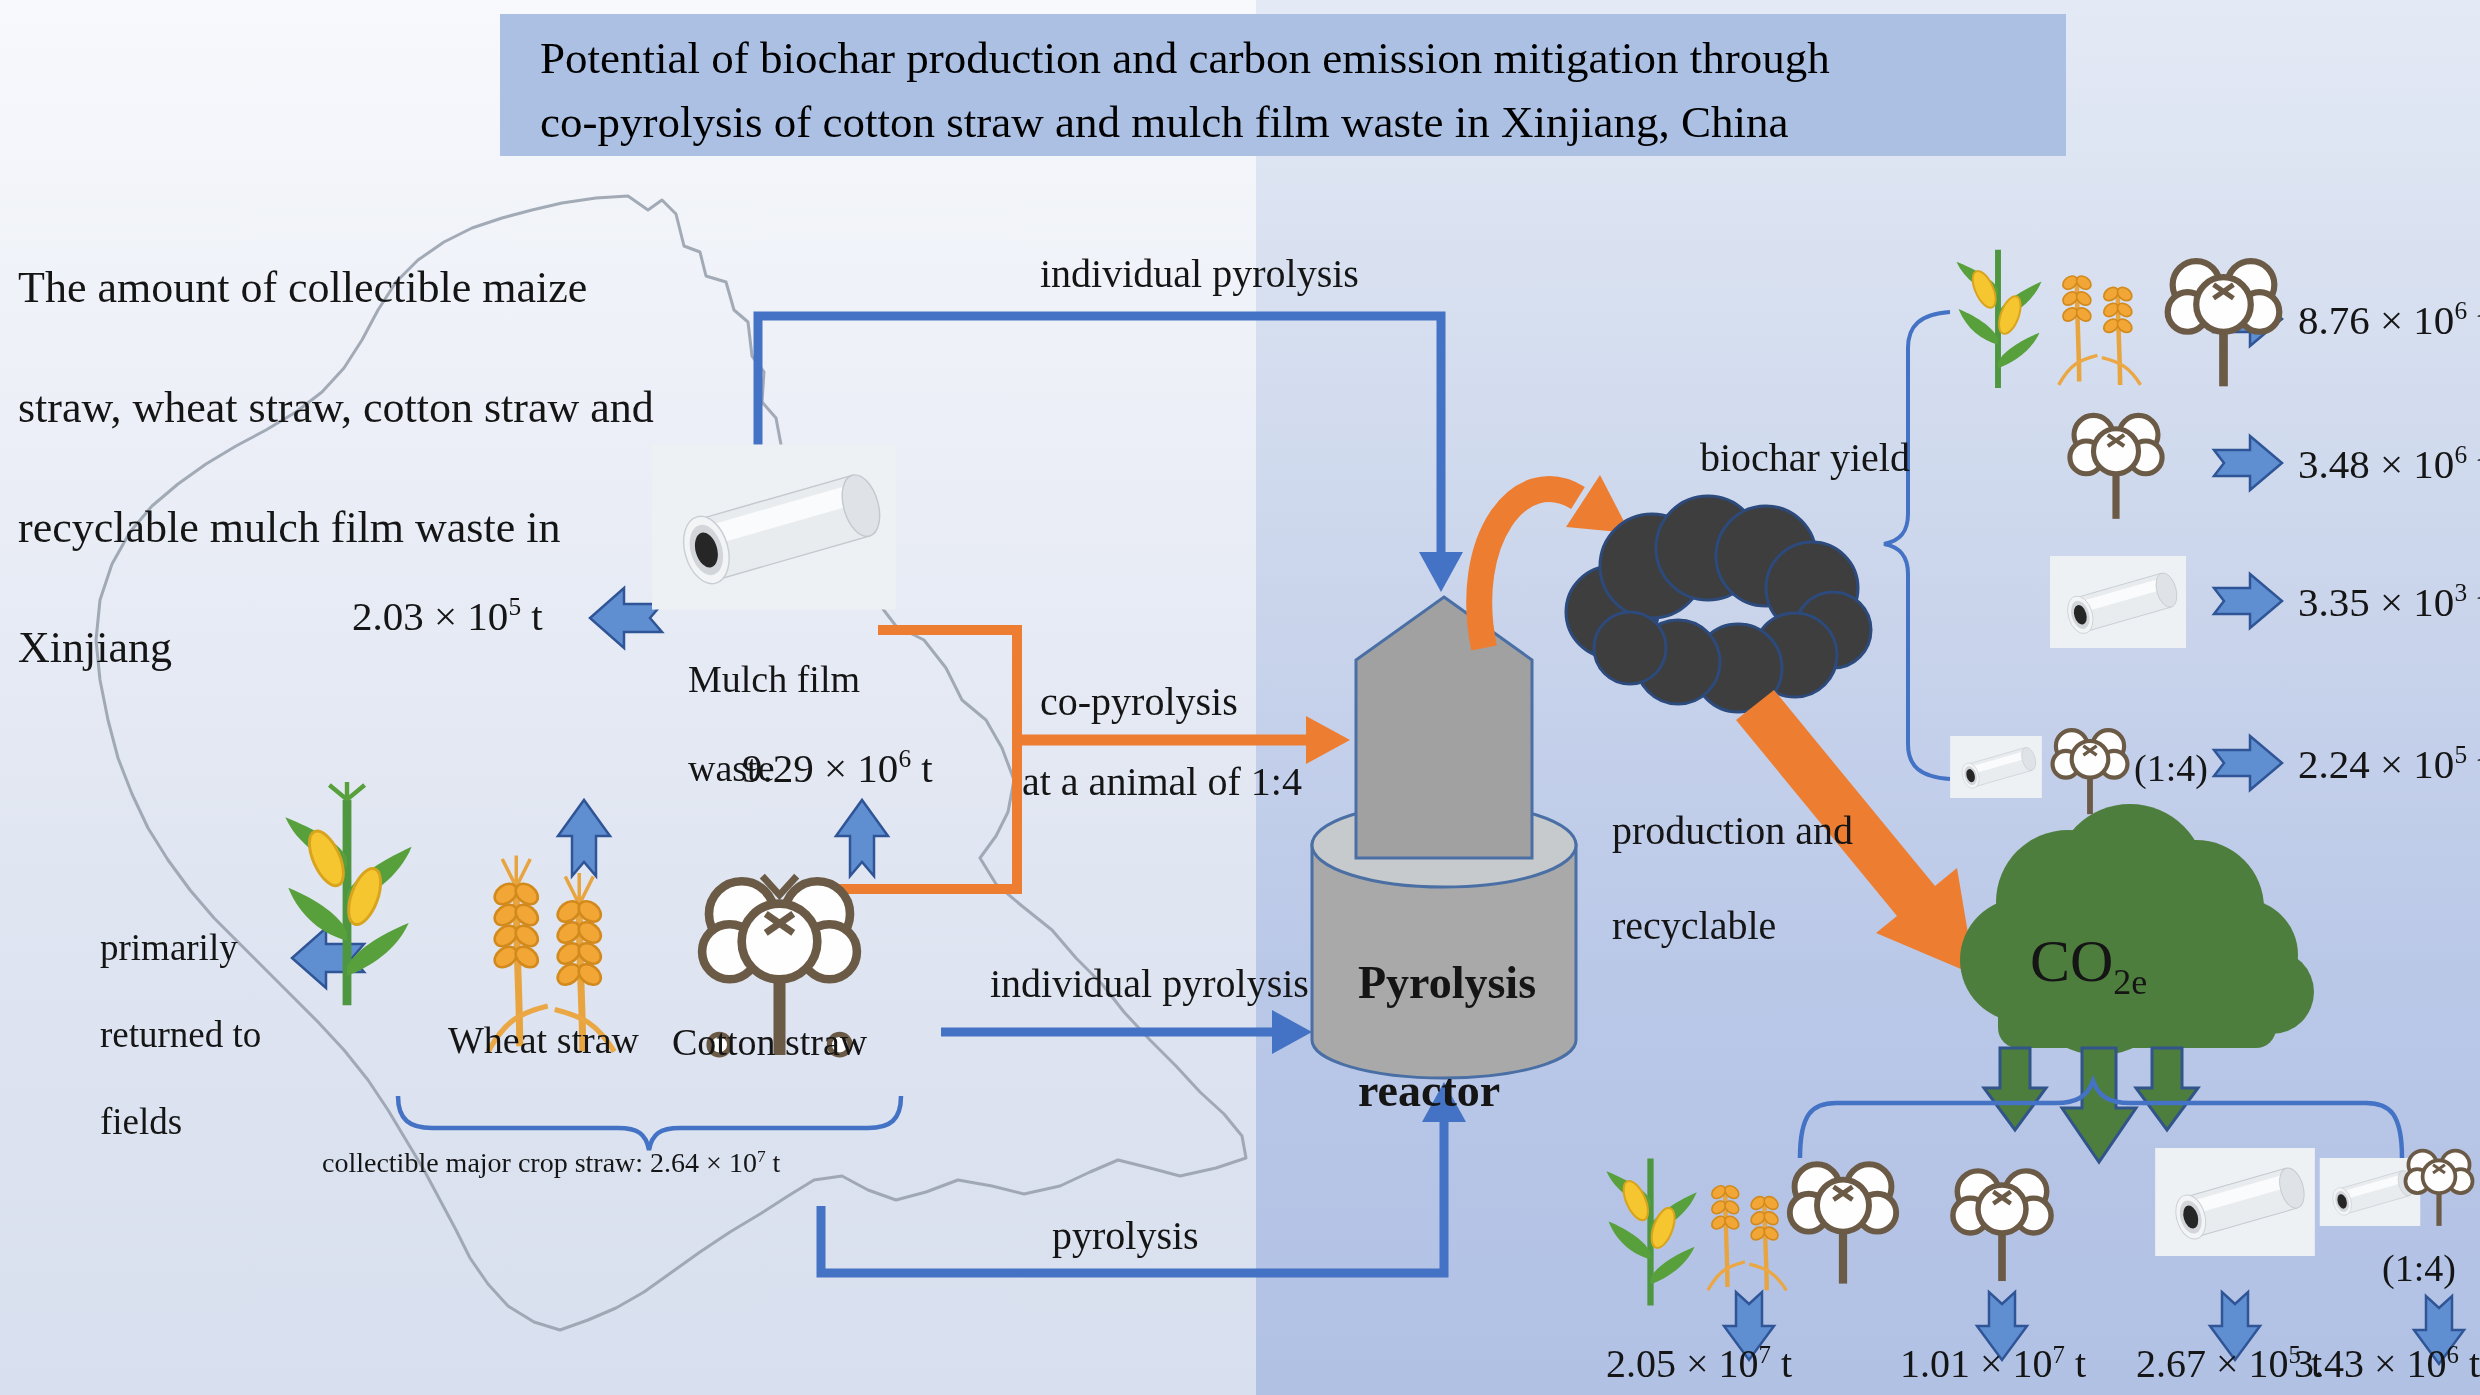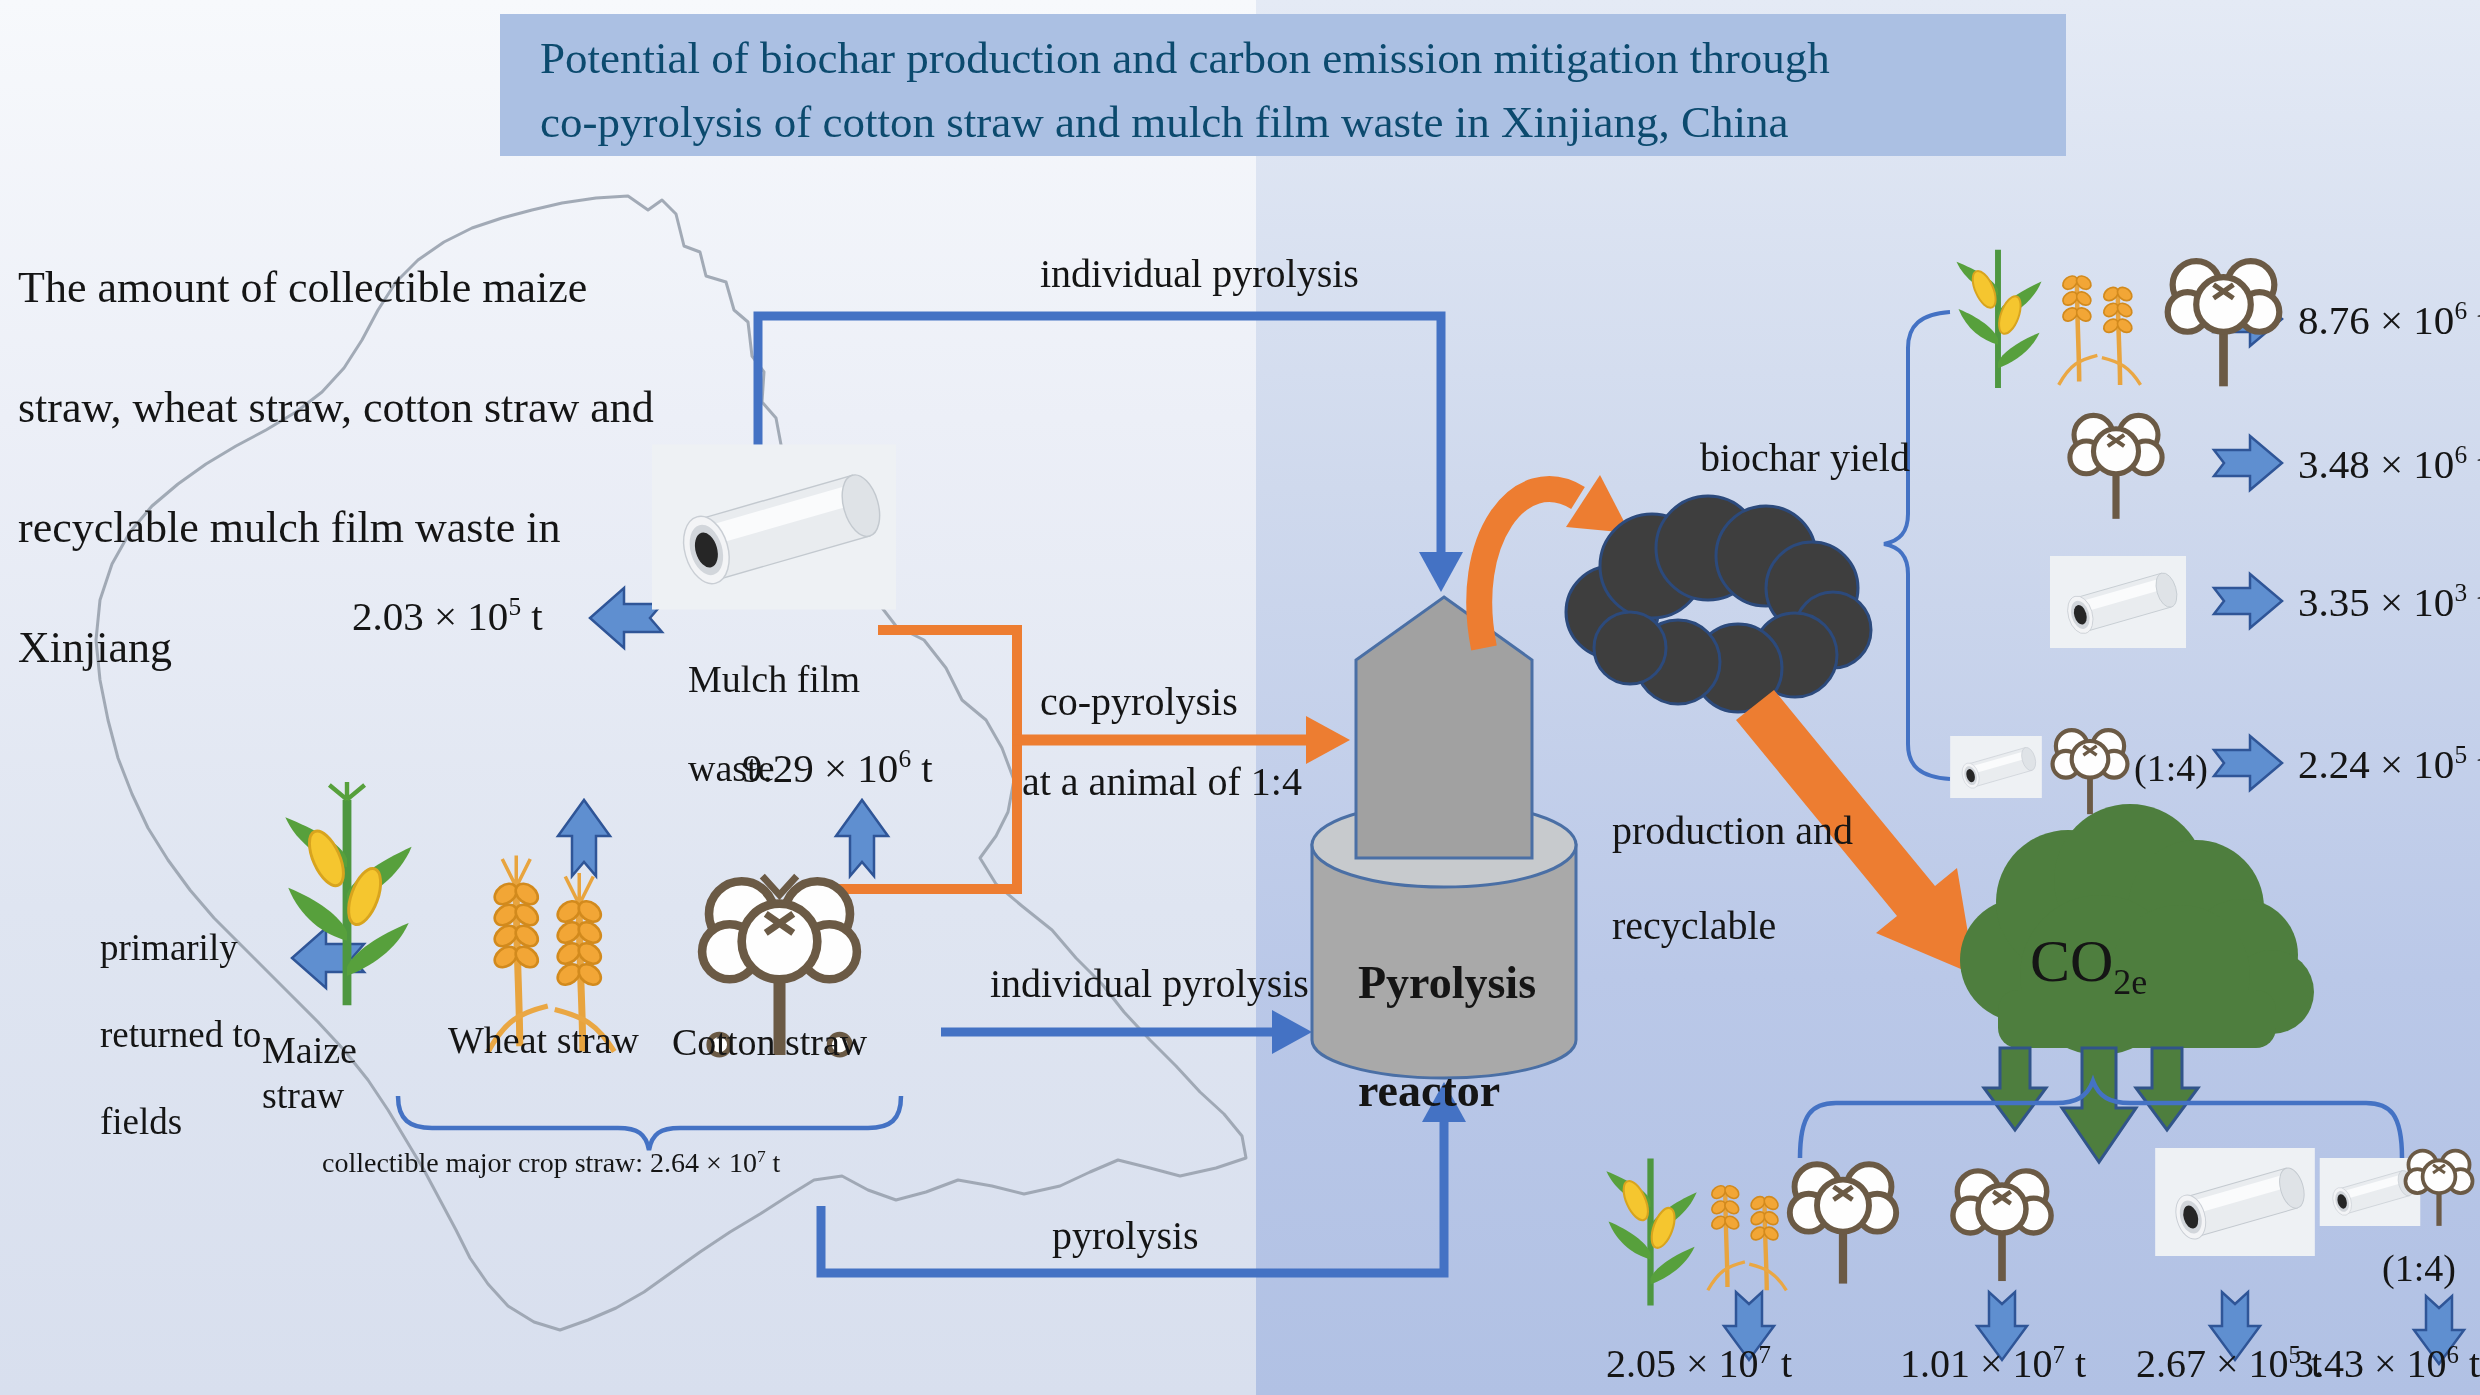--- a/index.html
+++ b/index.html
@@ -13,21 +13,21 @@
     background:linear-gradient(180deg,#f7f9fc 0%,#eceff7 30%,#dfe5f1 65%,#d8dfee 100%);
   }
   .abs{position:absolute;}
   .txt{position:absolute;line-height:1.18;white-space:pre-line;}
   .c{text-align:left;}
   .nw{white-space:nowrap;}
   .title-box{
     position:absolute;left:500px;top:14px;width:1566px;height:142px;
     background:#abc0e3;
   }
-  .title-line{position:absolute;left:40px;width:1500px;font-size:45px;color:#0c4a6e;}
+  .title-line{position:absolute;left:40px;width:1500px;font-size:45px;color:#000000;}
   sup{font-size:62%;vertical-align:super;}
   sub{font-size:60%;vertical-align:sub;}
   .val{font-size:41px;}
   .lbl{font-size:38px;}
   .flow{font-size:40px;}
   svg{display:block;}
 </style>
 </head>
 <body>
 
@@ -245,21 +245,20 @@
       <circle cx="26" cy="58" r="16"></circle>
         <circle cx="84" cy="58" r="16"></circle>
       <circle cx="55" cy="52" r="22"></circle>
     </g>
     <path d="M45 14 L55 25 L65 14" stroke="#6b5a45" stroke-width="4" fill="none"></path>
     <path d="M47 36 L63 47 M63 36 L47 47" stroke="#6b5a45" stroke-width="4"></path>
     <circle cx="20" cy="112" r="6" fill="#ffffff" stroke="#6b5a45" stroke-width="3"></circle>
     <circle cx="90" cy="112" r="6" fill="#ffffff" stroke="#6b5a45" stroke-width="3"></circle>
   </svg>
 
-  <div class="txt lbl c" style="left:262px;top:1028px;width:180px">Maize straw</div>
   <div class="txt lbl c" style="left:448px;top:1018px;width:210px">Wheat straw</div>
   <div class="txt lbl c" style="left:672px;top:1020px;width:215px">Cotton straw</div>
 
   <div class="txt c nw" style="left:322px;top:1146px;width:660px;font-size:28px"><span>collectible major crop straw: 2.64 × 10</span><sup>7</sup><span> t</span></div>
 
   <div class="txt" style="left:1358px;top:902px;font-size:46px;font-weight:bold;line-height:54px">
     <div>Pyrolysis</div>
     <div>reactor</div>
   </div>
 

